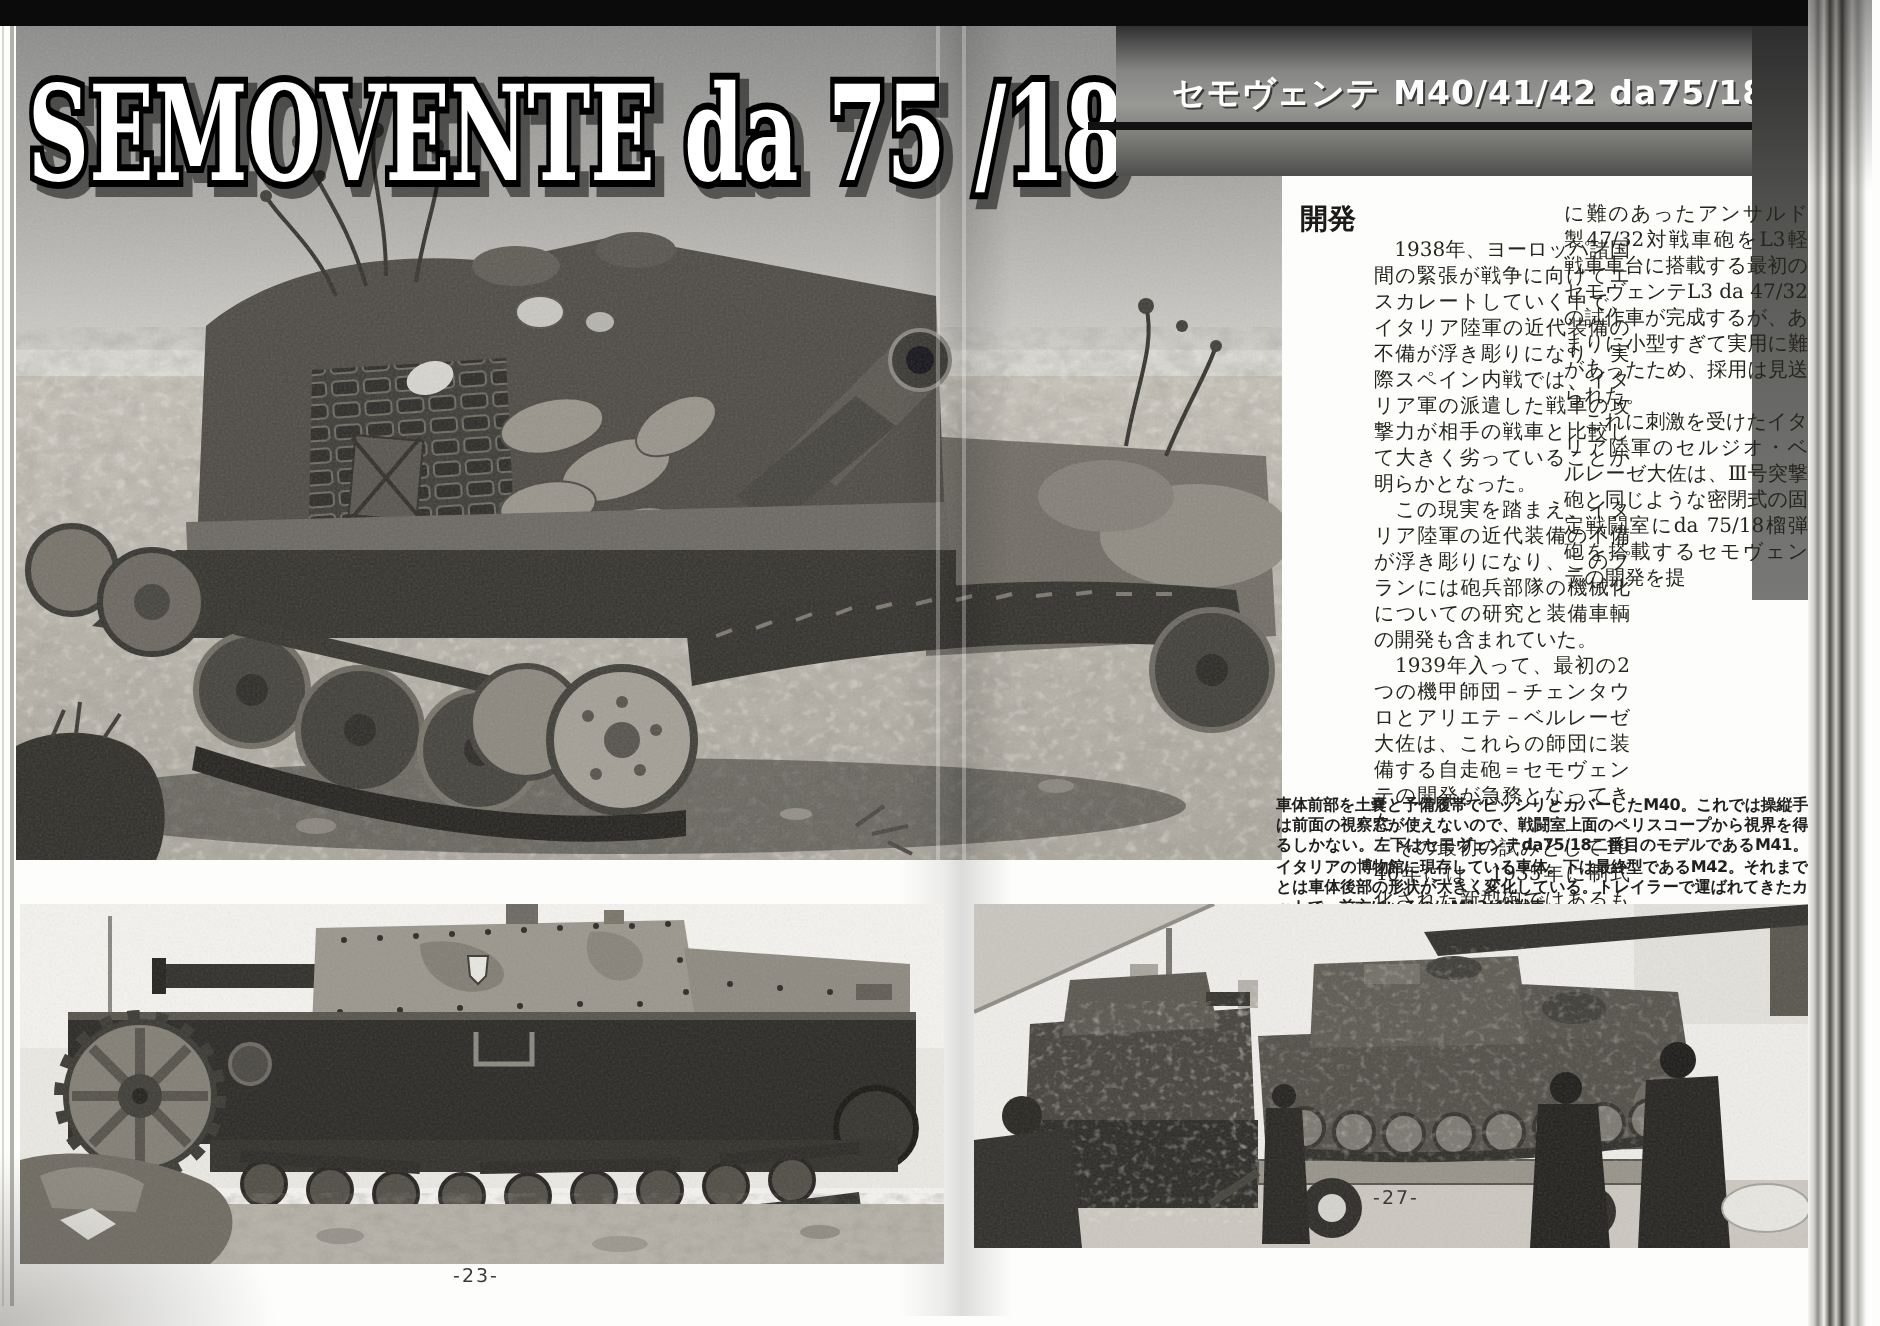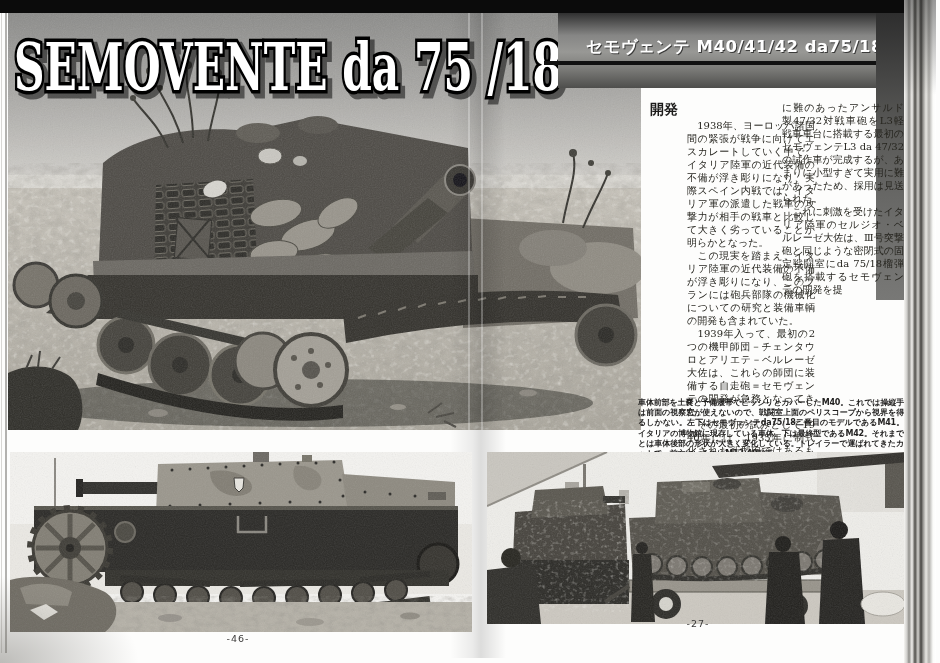--- a/index.html
+++ b/index.html
@@ -58,21 +58,21 @@
 
   
   #caption{left:638px;top:398px;width:266px;height:52px;color:#222120;
     font-family:"DejaVu Sans","Liberation Sans",sans-serif;font-weight:bold;
     font-size:8px;line-height:10.2px;letter-spacing:-.2px;text-align:justify;word-break:break-all;}
 
   
   .pageno{top:633px;width:70px;text-align:center;color:#3a3938;font-size:9.5px;
     font-family:"DejaVu Sans","Liberation Sans",sans-serif;letter-spacing:1px;}
   #pageno-left{left:203px;}
-  #pageno-right{left:663px;top:618px;}
+  #pageno-right{left:663px;top:594px;}
 </style>
 </head>
 <body>
 
 <div id="spread">
 
   <div class="abs" id="main-photo">
     <svg width="633" height="417" viewBox="0 0 633 417">
       <defs>
         <linearGradient id="sky1" x1="0" y1="0" x2="0" y2="1">
@@ -430,16 +430,16 @@
     </svg>
   </div>
 
   <div class="abs" id="top-band"></div>
   <div class="abs" id="left-edge-line2"></div>
   <div class="abs" id="left-edge-line"></div>
   <div class="abs" id="corner-shade"></div>
   <div class="abs" id="fore-edge"></div>
   <div class="abs" id="fore-edge-top"></div>
 
-  <div class="abs pageno" id="pageno-left">-46-</div>
+  <div class="abs pageno" id="pageno-left">-23-</div>
   <div class="abs pageno" id="pageno-right">-27-</div>
 
 </div>
 
 </body></html>

